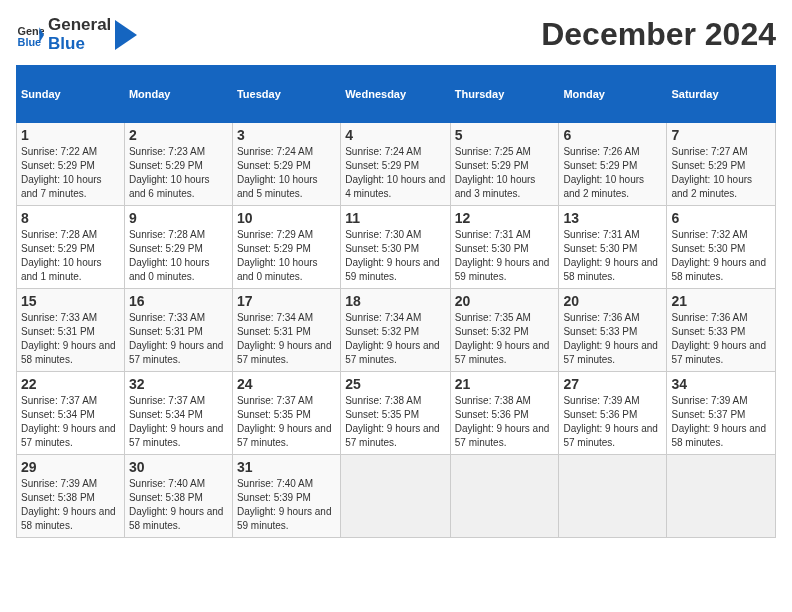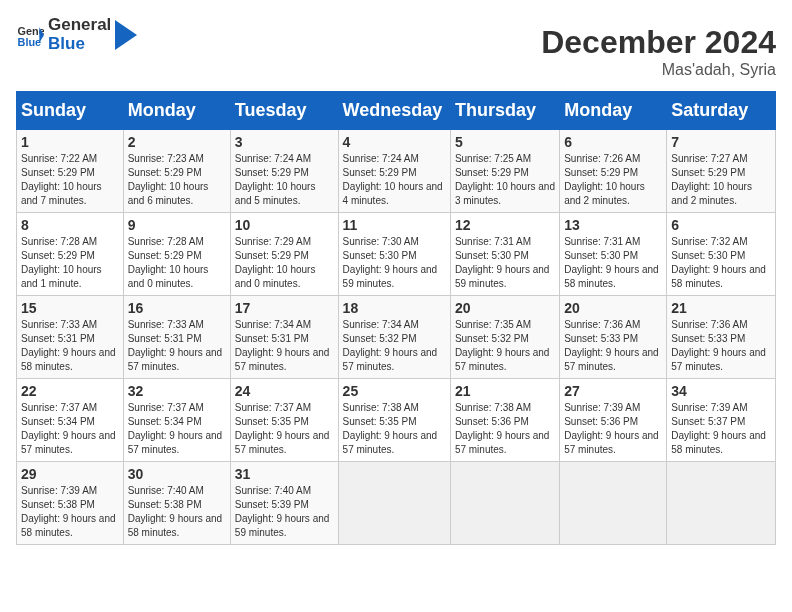--- a/index.html
+++ b/index.html
@@ -25,37 +25,36 @@
       width: 28px;
       height: 28px;
     }
     .title-area {
       text-align: right;
     }
     .main-title {
       font-size: 32px;
       font-weight: bold;
       color: #333;
-      margin-top: 8px;
     }
     .subtitle {
       font-size: 16px;
       color: #555;
     }
     table {
       width: 100%;
       border-collapse: collapse;
       font-size: 11px;
     }
     thead tr th {
       background-color: #1565c0;
       color: #fff;
-      padding: 8px 4px;
+      padding: 22px 4px;
       text-align: left;
-      font-size: 18px;
+      font-size: 11px;
       font-weight: bold;
       border: 1px solid #1565c0;
     }
     tbody tr td {
       border: 1px solid #ccc;
       vertical-align: top;
       padding: 4px 4px;
       width: 113px;
       min-height: 80px;
       background: #fff;
@@ -92,21 +91,20 @@
     <div style="display:flex; flex-direction:column; line-height:1.1;">
       <span style="font-size:17px; font-weight:bold; color:#333;">General</span>
       <span style="font-size:17px; font-weight:bold; color:#1565c0;">Blue</span>
     </div>
     <svg width="22" height="30" viewBox="0 0 22 30">
       <polygon points="0,0 22,15 0,30" fill="#1565c0"></polygon>
     </svg>
   </div>
   <div class="title-area">
     <div class="main-title">December 2024</div>
-    <div class="subtitle">Mas'adah, Syria</div>
   </div>
 </div>
 
 <table>
   <thead>
     <tr>
       <th>Sunday</th>
       <th>Monday</th>
       <th>Tuesday</th>
       <th>Wednesday</th>

